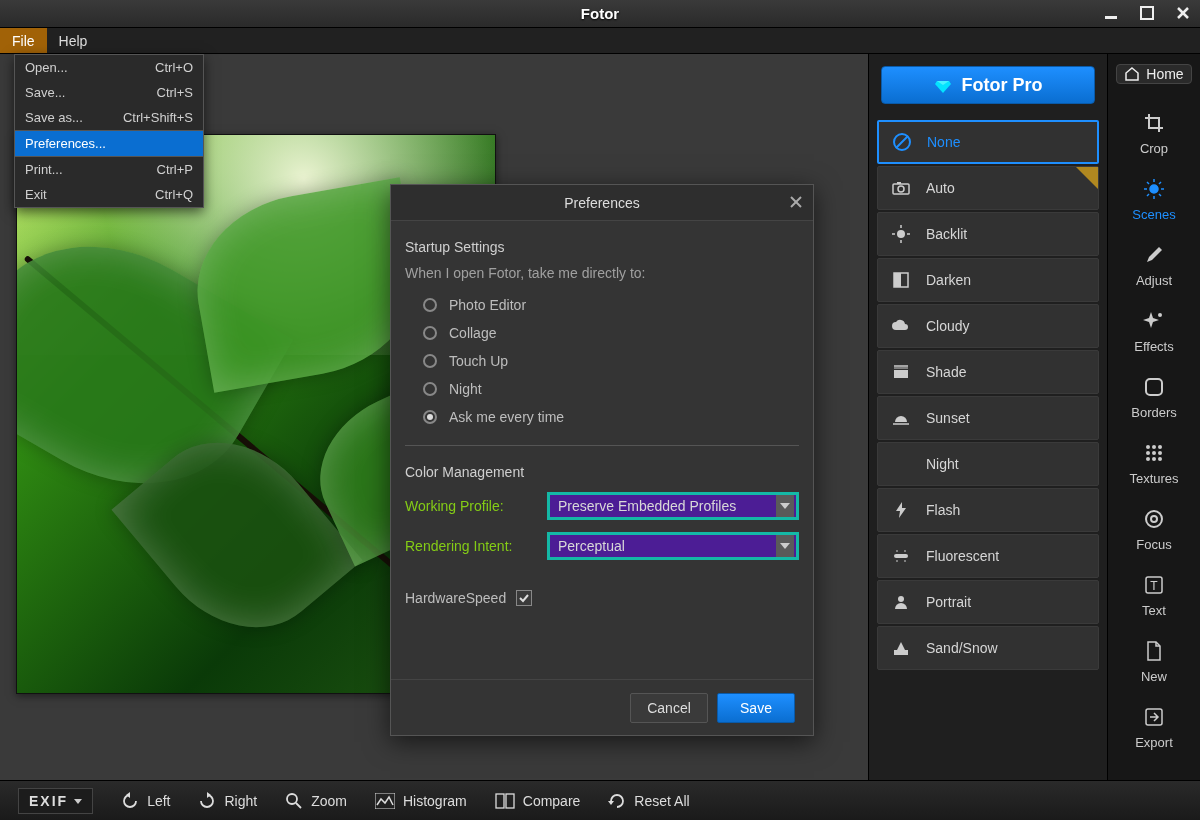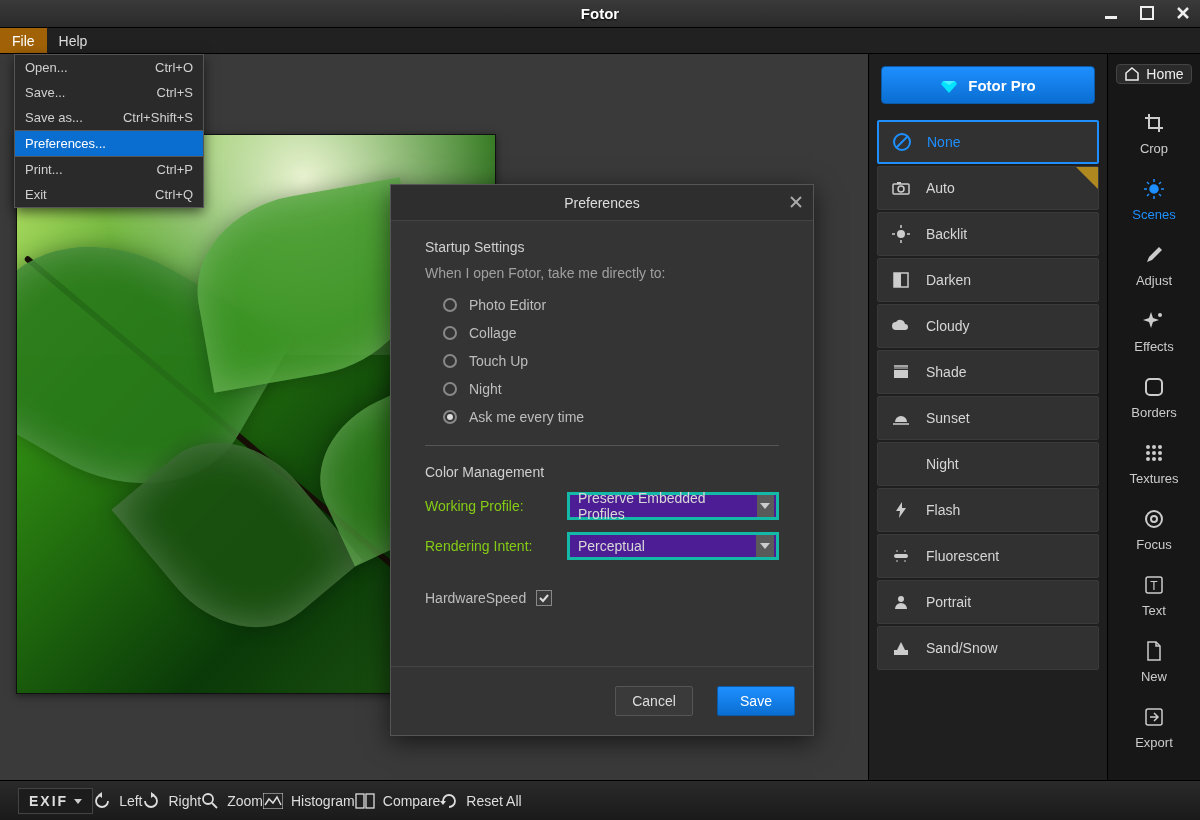--- a/index.html
+++ b/index.html
@@ -15,55 +15,55 @@
 .canvas-col { flex: 1; position: relative; background: #3a3a3a; }
 .canvas-img { position: absolute; left: 16px; top: 80px; width: 480px; height: 560px; background: linear-gradient(135deg,#c9f068 0%,#2f8a12 30%,#0a3a08 70%,#1f5512 100%); border: 1px solid #111; box-shadow: 0 2px 8px rgba(0,0,0,0.5); overflow: hidden;}
 .leaf { position:absolute; border-radius: 50% 0 50% 0; background: rgba(30,90,20,0.85); transform: rotate(30deg); box-shadow: inset 0 0 40px rgba(255,255,255,0.25), 0 0 20px rgba(0,0,0,0.3);}
 .leaf.l1 { width: 280px; height: 220px; left: -40px; top: 120px; background: rgba(40,120,25,0.9);}
 .leaf.l2 { width: 220px; height: 180px; left: 180px; top: 60px; transform: rotate(-10deg); background: rgba(60,150,35,0.85);}
 .leaf.l3 { width: 200px; height: 160px; left: 120px; top: 320px; transform: rotate(50deg); background: rgba(25,80,15,0.9);}
 .leaf.l4 { width: 180px; height: 140px; left: 300px; top: 260px; transform: rotate(-25deg); background: rgba(50,130,30,0.8);}
 .branch { position:absolute; width: 500px; height: 6px; background: #1a1208; top: 280px; left: -50px; transform: rotate(40deg); border-radius: 3px;}
 .sky { position:absolute; top:0;left:0;right:0;height:220px; background: radial-gradient(circle at 60% 20%, rgba(255,255,230,0.9), rgba(200,240,180,0.1) 60%);}
 .scenes-col { width: 240px; background: #1f1f1f; border-left: 1px solid #000; border-right: 1px solid #000; display: flex; flex-direction: column; padding: 8px 0; gap: 2px; overflow-y: auto;}
-.pro-btn { margin: 4px 12px 14px 12px; height: 38px; background: linear-gradient(#1e8fff,#0a6ed1); border: 1px solid #0a5aa8; border-radius: 4px; display: flex; align-items: center; justify-content: center; gap: 10px; color: #fff; font-size: 15px; cursor: pointer; font-weight: bold;}
+.pro-btn { margin: 4px 12px 14px 12px; height: 38px; background: linear-gradient(#1e8fff,#0a6ed1); border: 1px solid #0a5aa8; border-radius: 4px; display: flex; align-items: center; justify-content: center; gap: 10px; color: #fff; font-size: 18px; cursor: pointer; font-weight: bold;}
 .diamond-icon { width: 18px; height: 18px; }
 .scene-item { margin: 0 8px; height: 44px; background: #313131; border: 1px solid #3a3a3a; border-radius: 2px; display: flex; align-items: center; gap: 14px; padding: 0 12px; cursor: pointer; color: #d6d6d6; font-size: 14px; position: relative;}
 .scene-item.selected { border: 2px solid #1e8fff; color: #1e8fff; }
 .scene-item .sc-icon { width: 22px; height: 22px; display:flex;align-items:center;justify-content:center;}
 .scene-item.auto-corner::after { content:""; position:absolute; right:0; top:0; width:0;height:0; border-left: 22px solid transparent; border-top: 22px solid #b08820;}
 .tools-col { width: 92px; background: #171717; display: flex; flex-direction: column; align-items: center; padding-top: 10px; gap: 4px;}
 .home-btn { width: 76px; height: 20px; background: #2a2a2a; border: 1px solid #444; border-radius: 4px; display: flex; align-items: center; justify-content: center; gap: 6px; color:#eee; font-size: 14px; cursor: pointer; margin-bottom: 14px;}
 .tool-btn { width: 74px; height: 62px; display: flex; flex-direction: column; align-items: center; justify-content: center; gap: 6px; color: #ccc; font-size: 13px; cursor: pointer; border-radius: 4px;}
 .tool-btn.active { color: #1e8fff; }
 .tool-icon { width: 24px; height: 24px; display:flex;align-items:center;justify-content:center;}
-.footer { height: 40px; background: linear-gradient(#2a2a2a,#1a1a1a); border-top: 1px solid #000; display: flex; align-items: center; padding: 0 18px; color: #ddd; font-size: 14px;}
+.footer { height: 40px; background: linear-gradient(#2a2a2a,#1a1a1a); border-top: 1px solid #000; display: flex; align-items: center; gap: 28px; padding: 0 18px; color: #ddd; font-size: 14px;}
 .exif-btn { background: #1c1c1c; border: 1px solid #444; padding: 4px 10px; display:flex;align-items:center;gap:6px;cursor:pointer; letter-spacing: 2px; font-weight: bold;}
 .footer-btn { display:flex; align-items:center; gap:8px; cursor:pointer;}
 .file-dropdown { position: absolute; left: 14px; top: 54px; width: 190px; background: #2a2a2a; border: 1px solid #555; box-shadow: 0 4px 12px rgba(0,0,0,0.6); z-index: 50; font-size: 13px;}
 .fd-row { display: flex; justify-content: space-between; align-items: center; padding: 5px 10px; color: #d0d0d0; cursor: pointer;}
 .fd-row.highlight { background: #0a6ed1; color: #fff; }
 .fd-sep { height: 1px; background: #555; margin: 0;}
 .dialog { position: absolute; left: 390px; top: 130px; width: 424px; height: 552px; background: #343434; border: 1px solid #555; box-shadow: 0 6px 24px rgba(0,0,0,0.6); z-index: 40; display: flex; flex-direction: column;}
 .dialog-header { height: 36px; background: #2e2e2e; border-bottom: 1px solid #444; display: flex; align-items: center; justify-content: center; position: relative; color: #ddd; font-size: 14px;}
 .dialog-close { position: absolute; right: 8px; top: 8px; width: 18px; height: 18px; color:#aaa; cursor:pointer; display:flex;align-items:center;justify-content:center;}
-.dialog-body { flex: 1; padding: 18px 34px; color: #bdbdbd; font-size: 14px; overflow-y:auto;}
+.dialog-body { flex: 1; padding: 18px 14px; color: #bdbdbd; font-size: 14px; overflow-y:auto;}
 .section-title { color: #cfcfcf; margin-bottom: 10px; font-size: 14px;}
 .hint { color: #a0a0a0; margin-bottom: 10px;}
 .radio-row { display:flex;align-items:center;gap:12px;padding:6px 0 6px 18px; cursor:pointer;}
 .radio { width:14px;height:14px; border:2px solid #888; border-radius:50%; display:inline-flex;align-items:center;justify-content:center;}
 .radio.sel::after { content:"";width:6px;height:6px;background:#ddd;border-radius:50%;}
 .divider { height:1px; background:#555; margin: 14px 0 18px 0;}
 .form-row { display:flex;align-items:center;gap:12px;margin:12px 0;}
 .form-label { width: 130px; color:#84cc16;}
 .select { flex:1; height:28px; background:#4c1d95; border:3px solid #14b8a6; color:#d8d8d8; display:flex;align-items:center;justify-content:space-between;padding:0 8px; cursor:pointer;}
 .select-arrow { width:18px;height:22px;background:#5a5a5a;display:flex;align-items:center;justify-content:center;margin:-4px -6px -4px 6px;}
 .chk-row { display:flex;align-items:center;gap:10px;margin-top:30px;}
 .chk { width:16px;height:16px;border:1px solid #888;display:flex;align-items:center;justify-content:center;background:#3a3a3a;}
-.dialog-footer { height: 69px; border-top: 1px solid #444; display:flex;align-items:center;justify-content:flex-end;gap:24px;padding:0 18px;}
+.dialog-footer { height: 56px; border-top: 1px solid #444; display:flex;align-items:center;justify-content:flex-end;gap:9px;padding:0 18px;}
 .btn { min-width: 78px; height: 30px; border:1px solid #555; background:#3a3a3a; color:#ddd; font-size:14px; cursor:pointer; border-radius:2px;}
 .btn.primary { background: linear-gradient(#1e8fff,#0a6ed1); border-color:#0a5aa8; color:#fff;}
 svg { display:block; }
 </style>
 </head>
 <body>
 
 <div class="titlebar">
   <span class="titlebar-title">Fotor</span>
   <div class="win-controls">

